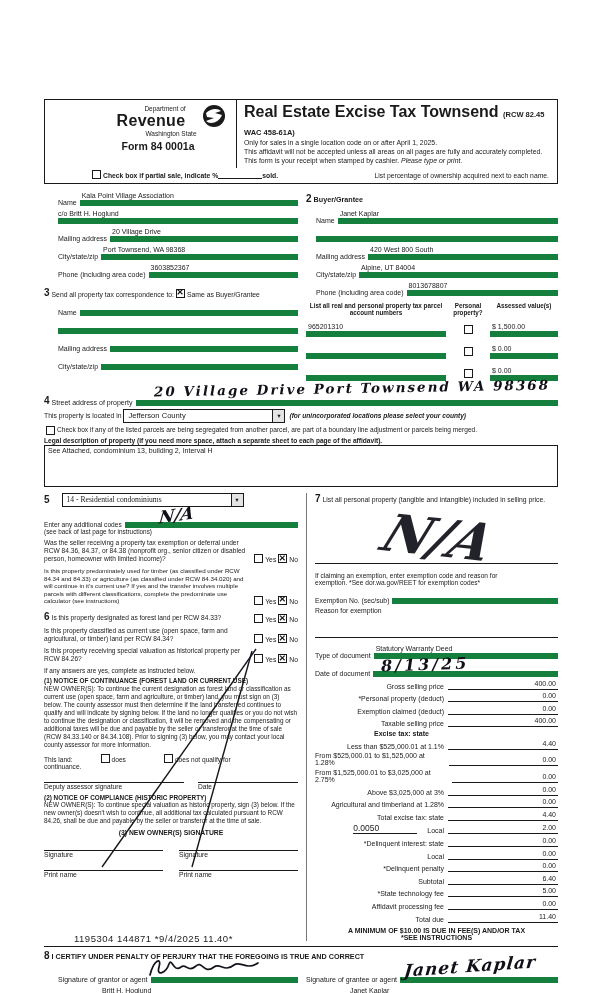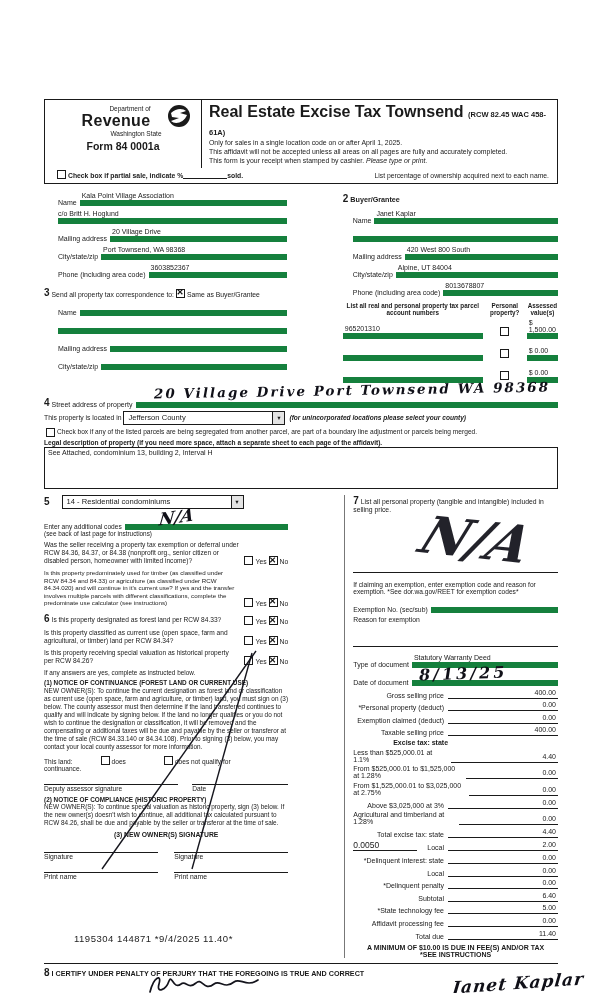--- a/index.html
+++ b/index.html
@@ -1,21 +1,21 @@
 <!DOCTYPE html>
 <html><head>
 <meta charset="utf-8">
 <style>
   html,body{margin:0;padding:0;background:#fff;}
   .page{position:relative;width:600px;height:993px;background:#fff;overflow:hidden;
         font-family:"Liberation Sans",sans-serif;color:#1a1a1a;}
   .form{position:absolute;left:44px;top:99px;width:514px;}
 
   
-  .hdr-box{border:1.6px solid #1a1a1a;}
+  .hdr-box{border:1.6px solid #1a1a1a;padding-left:35px;}
   .hdr-top{display:flex;}
   .hdr-left{width:148px;padding:5px 4px 2px;text-align:center;position:relative;}
   .dept-line{font-size:6.5px;margin-left:14px;}
   .dept-name{font-size:16px;font-weight:bold;letter-spacing:.3px;margin-left:-14px;}
   .dept-sub{font-size:6.5px;margin-left:26px;}
   .form-num{font-size:10.5px;font-weight:bold;margin-top:3px;}
   .logo{position:absolute;right:10px;top:4px;}
   .hdr-right{flex:1;border-left:1.6px solid #1a1a1a;padding:3px 7px 2px;}
   .title{font-size:16px;font-weight:bold;white-space:nowrap;}
   .title-ref{font-size:7.5px;font-weight:bold;}
@@ -33,21 +33,21 @@
   .cb{display:inline-block;width:7px;height:7px;border:1px solid #1a1a1a;position:relative;
       vertical-align:-1px;margin:0 2px;flex:none;}
   .cb.ck::after{content:"✕";position:absolute;left:-0.5px;top:-1.5px;font-size:8.5px;
       line-height:9px;font-weight:bold;color:#111;}
   .dd{display:inline-flex;border:1px solid #1a1a1a;height:12px;align-items:stretch;background:#fff;}
   .dd-txt{padding:0 4px;font-size:7.6px;line-height:11px;}
   .dd-btn{width:11px;border-left:1px solid #1a1a1a;background:#e4e4e4;font-size:5.5px;
       display:flex;align-items:center;justify-content:center;}
   .row2{display:flex;}
   .colL{width:254px;padding-right:8px;}
-  .colR{flex:1;margin-left:48px;}
+  .colR{flex:1;}
   .hand{font-family:"DejaVu Serif",serif;font-style:italic;color:#101018;white-space:nowrap;}
   hr.rule{border:none;border-top:1.3px solid #1a1a1a;margin:3px 0;}
 
   
   .q{display:flex;align-items:flex-end;margin-top:4px;}
   .q-text{flex:1;font-size:6.6px;line-height:1.22;}
   .q-yn{white-space:nowrap;font-size:6.8px;margin-left:3px;}
   .small-body{font-size:6.4px;line-height:1.24;}
 
   
@@ -212,21 +212,21 @@
     </div>
     <div style="margin-top:2px;font-size:6.6px;font-weight:bold;">Legal description of property (if you need more space, attach a separate sheet to each page of the affidavit).</div>
     <div style="border:1.3px solid #1a1a1a;height:38px;padding:1px 3px;font-size:7px;margin-top:1px;">See Attached, condominium 13, building 2, Interval H</div>
   </div>
 
   <div class="row2" style="margin-top:6px;">
 
     <div class="colL" style="position:relative;">
       <div style="display:flex;align-items:center;">
         <span class="sec-num">5</span>
-        <span class="dd" style="width:180px;margin-left:10px;">
+        <span class="dd" style="width:180px;margin-left:10px;font-family:Liberation Serif, serif;">
           <span class="dd-txt" style="flex:1;">14 - Residential condominiums</span>
           <span class="dd-btn">▼</span>
         </span>
       </div>
       <div class="fl" style="margin-top:7px;position:relative;">
         <span class="fl-label" style="font-size:6.6px;">Enter any additional codes</span>
         <span class="fl-val">
           <span class="hand" style="position:absolute;left:115px;top:-9px;font-size:17px;transform:rotate(-8deg) skewX(-14deg);font-weight:bold;">N/A</span>
         </span>
       </div>

